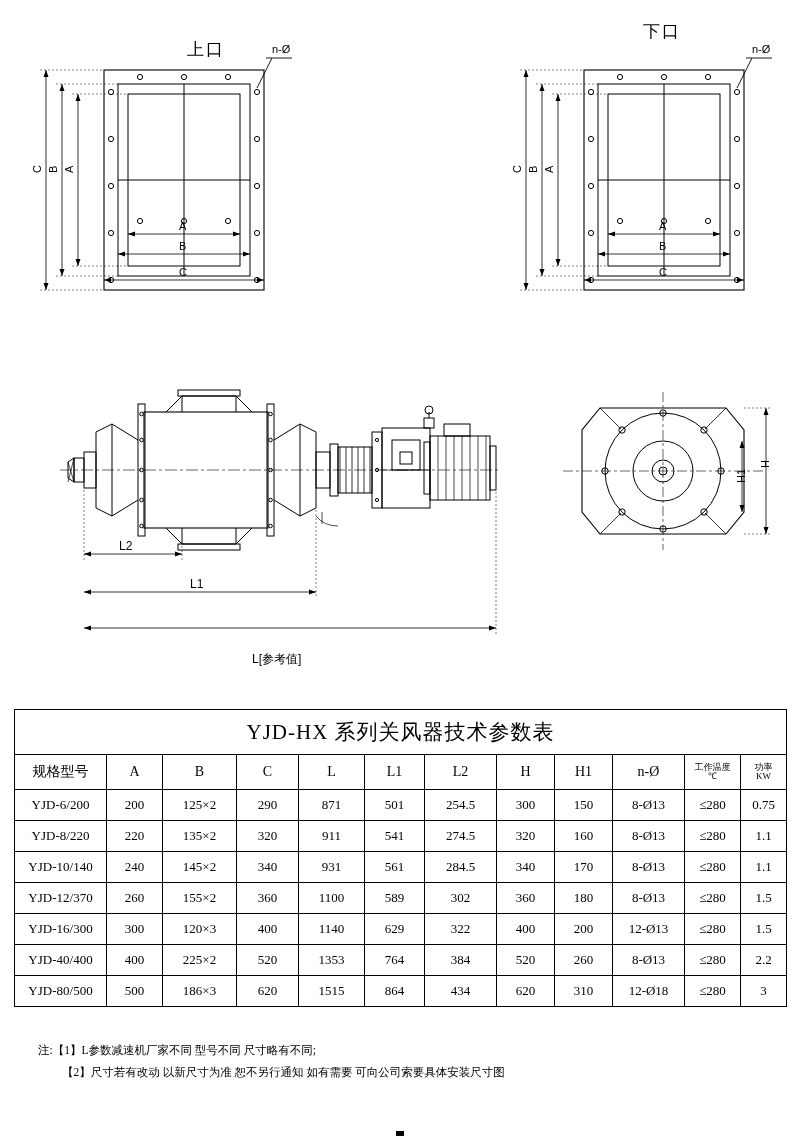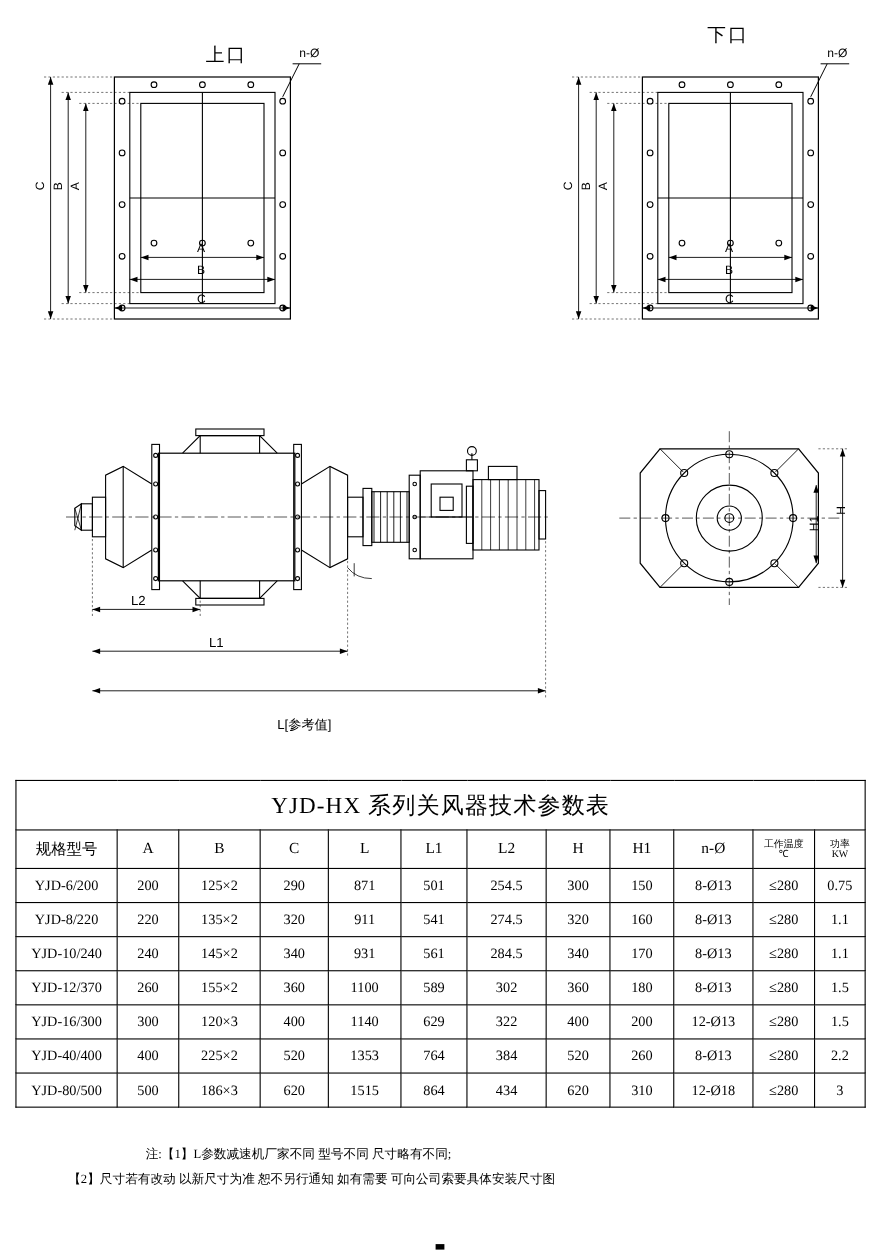--- a/index.html
+++ b/index.html
@@ -76,21 +76,20 @@
     line-height: 1.05;
     display: block;
   }
   .notes {
     position: absolute;
     left: 38px;
     top: 1040px;
     font-size: 11.5px;
     line-height: 1.9;
     font-family: "Liberation Serif", serif;
-    text-align: center;
   }
   .notes div:nth-child(2) { padding-left: 24px; font-family: Liberation Serif, serif; }
   .footer-mark {
     position: absolute;
     left: 396px;
     top: 1131px;
     width: 8px;
     height: 5px;
     background: #000;
   }
@@ -445,21 +444,21 @@
           <td>911</td>
           <td>541</td>
           <td>274.5</td>
           <td>320</td>
           <td>160</td>
           <td>8-Ø13</td>
           <td>≤280</td>
           <td>1.1</td>
         </tr>
         <tr>
-          <td>YJD-10/240</td>
+          <td>YJD-10/140</td>
           <td>240</td>
           <td>145×2</td>
           <td>340</td>
           <td>931</td>
           <td>561</td>
           <td>284.5</td>
           <td>340</td>
           <td>170</td>
           <td>8-Ø13</td>
           <td>≤280</td>

